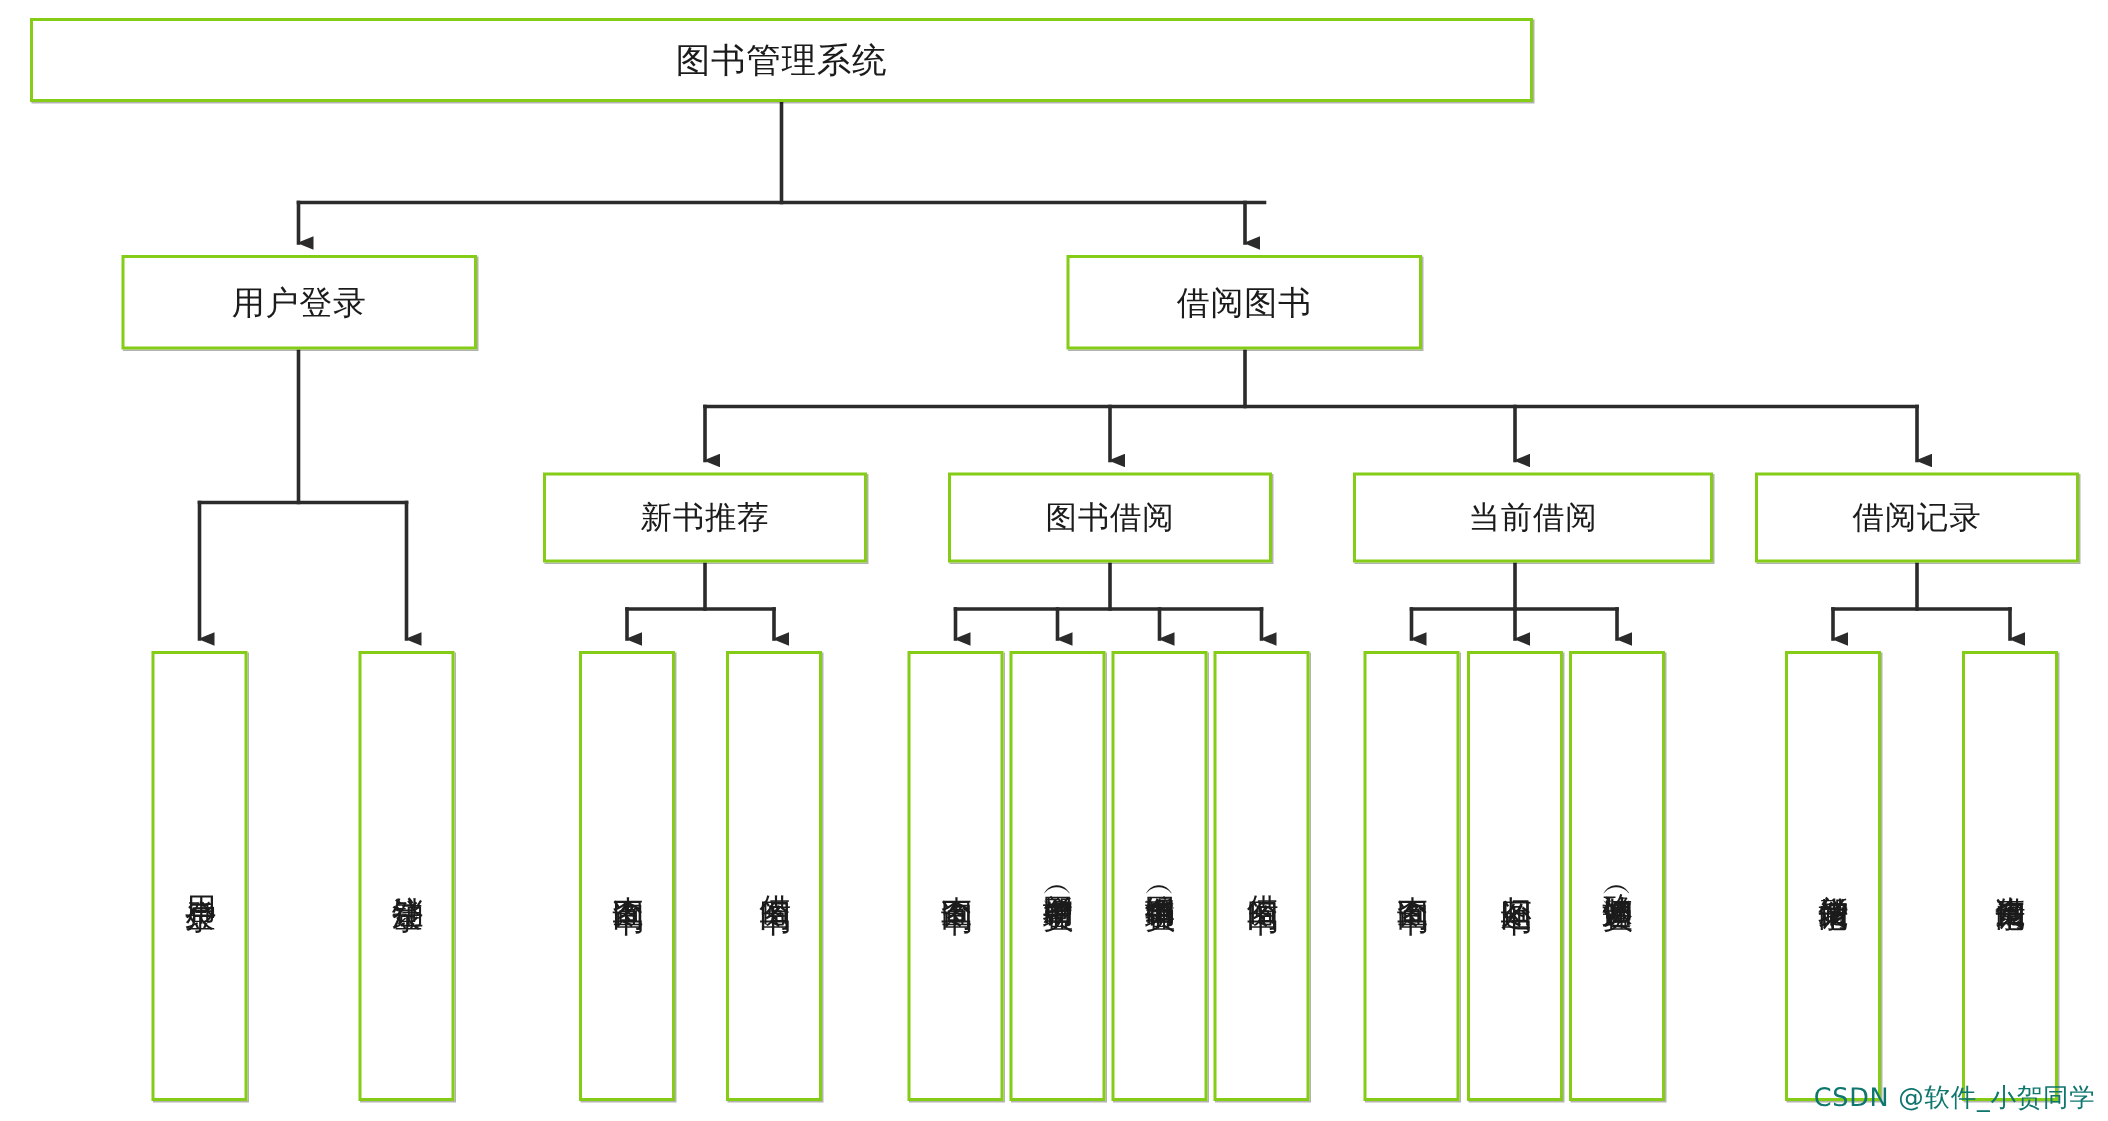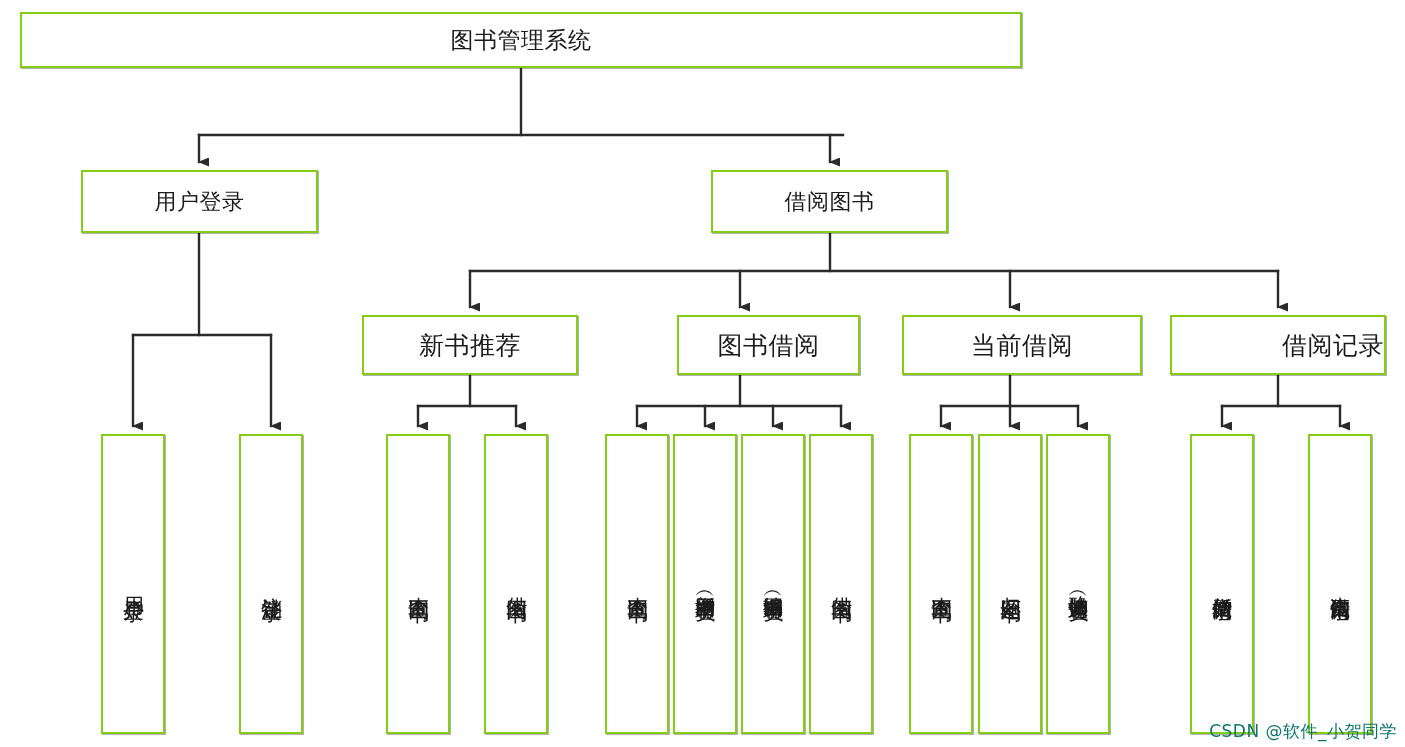--- a/index.html
+++ b/index.html
@@ -42,21 +42,21 @@
     white-space: nowrap;
     text-align: center;
   }
   .node-root .node-label {
     font-size: 23px;
   }
   .node-branch .node-label {
     font-size: 22px;
   }
   .node-sub .node-label {
-    font-size: 25px;
+    font-size: 21px;
   }
   .node-leaf {
     align-items: center;
     justify-content: center;
   }
   .node-leaf .node-label {
     writing-mode: vertical-rl;
     text-orientation: upright;
     font-size: 21px;
     line-height: 1.32;
@@ -143,29 +143,29 @@
   </div>
 
   <div class="node node-branch" style="left:711px; top:170px; width:237px; height:63px;">
     <span class="node-label">借阅图书</span>
   </div>
 
   <div class="node node-sub" style="left:362px; top:315px; width:216px; height:60px;">
     <span class="node-label">新书推荐</span>
   </div>
 
-  <div class="node node-sub" style="left:632px; top:315px; width:183px; height:60px;margin-left:45px;">
+  <div class="node node-sub" style="left:632px; top:315px; width:216px; height:60px;">
     <span class="node-label">图书借阅</span>
   </div>
 
   <div class="node node-sub" style="left:902px; top:315px; width:240px; height:60px;">
     <span class="node-label">当前借阅</span>
   </div>
 
-  <div class="node node-sub" style="left:1170px; top:315px; width:216px; height:60px;justify-content:flex-end;">
+  <div class="node node-sub" style="left:1170px; top:315px; width:216px; height:60px;">
     <span class="node-label">借阅记录</span>
   </div>
 
   <div class="node node-leaf" style="left:101px; top:434px; width:64px; height:300px;">
     <span class="node-label">用户登录</span>
   </div>
 
   <div class="node node-leaf" style="left:239px; top:434px; width:64px; height:300px;">
     <span class="node-label">注销登录</span>
   </div>

